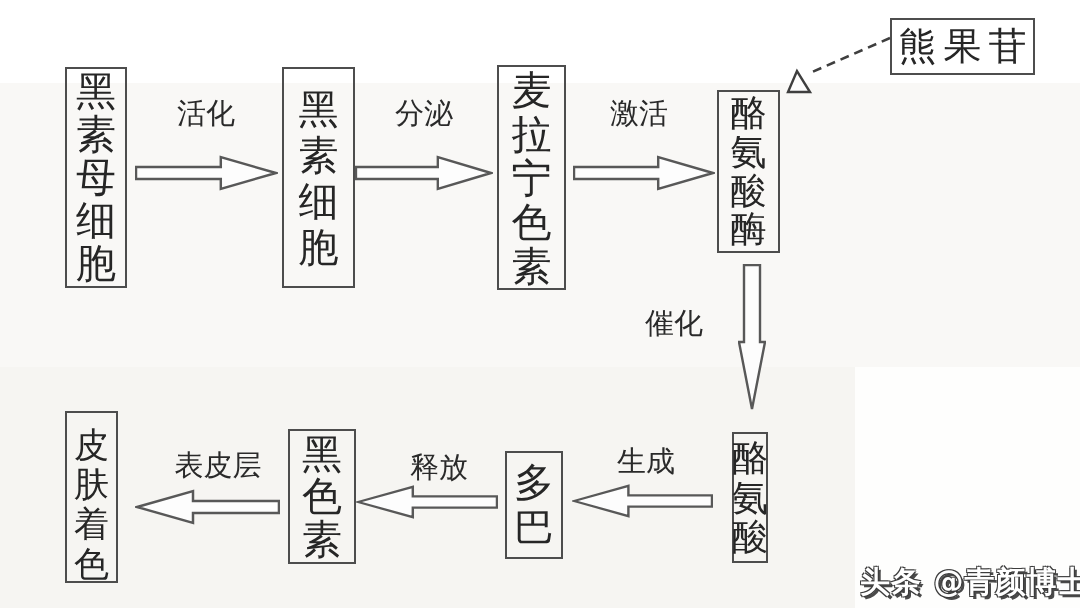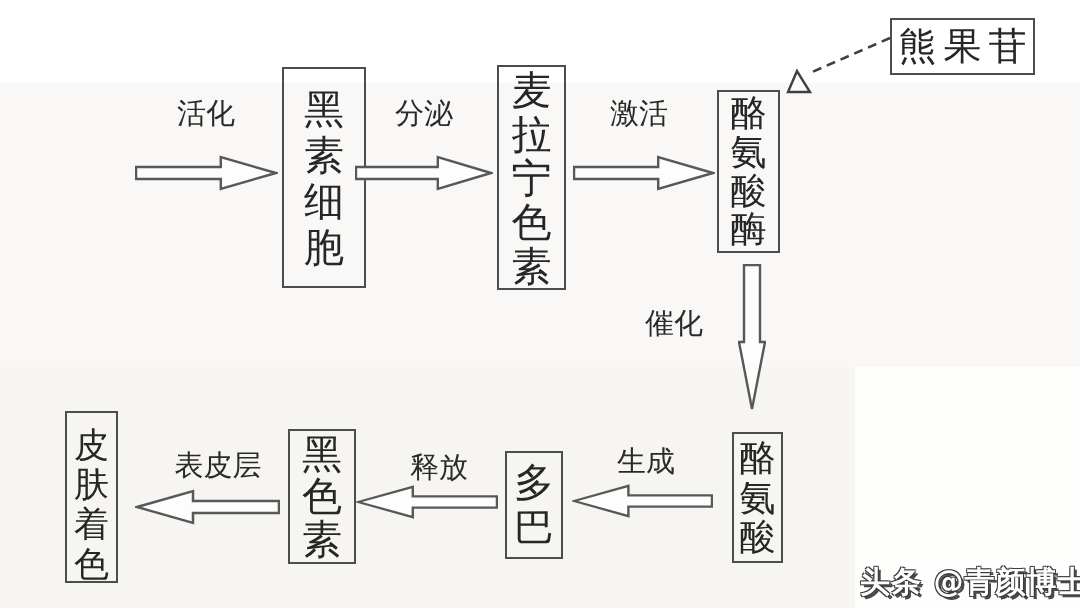--- a/index.html
+++ b/index.html
@@ -28,27 +28,27 @@
   }
   .node .vtxt{
     width:1.05em;
     word-break:break-all;
     line-break:anywhere;
     text-align:center;
   }
   
   .n-melanoblast {left:65px;  top:67px;  width:62px;  height:221px; font-size:40px;}
   .n-melanoblast .vtxt{line-height:1.08;}
-  .n-melanocyte  {left:282px; top:67px;  width:84px;  height:221px; font-size:40px;}
+  .n-melanocyte  {left:282px; top:67px;  width:73px;  height:221px; font-size:40px;}
   .n-melanocyte .vtxt{line-height:1.15;}
   .n-melaninpig  {left:497px; top:65px;  width:69px;  height:225px; font-size:40px;}
   .n-melaninpig .vtxt{line-height:1.1;}
   .n-tyrosinase  {left:717px; top:90px;  width:63px;  height:163px; font-size:36px;}
   .n-tyrosinase .vtxt{line-height:1.07;}
-  .n-tyrosine    {left:732px; top:432px; width:51px;  height:131px; font-size:36px;}
+  .n-tyrosine    {left:732px; top:432px; width:36px;  height:131px; font-size:36px;}
   .n-tyrosine .vtxt{line-height:1.1;}
   .n-dopa        {left:505px; top:451px; width:58px;  height:108px; font-size:40px;}
   .n-dopa .vtxt{line-height:1.12;}
   .n-melanin     {left:288px; top:429px; width:68px;  height:135px; font-size:40px;}
   .n-melanin .vtxt{line-height:1.06;}
   .n-skincolor   {left:65px;  top:411px; width:53px;  height:172px; font-size:35px;}
   .n-skincolor .vtxt{line-height:1.13;margin-top:16px;}
   
   .n-arbutin     {left:890px; top:18px;  width:145px; height:57px;  font-size:38px; letter-spacing:7px;}
   .n-arbutin .htxt{text-indent:7px;white-space:nowrap;}
@@ -101,20 +101,23 @@
 </head>
 <body>
 
 <div class="canvas">
 
   <div class="band-top"></div>
   <div class="band-mid"></div>
   <div class="band-bottom-left"></div>
   <div class="band-bottom-right"></div>
 
+  <div class="node n-melanoblast">
+    <span class="vtxt">黑素母细胞</span>
+  </div>
   <div class="node n-melanocyte">
     <span class="vtxt">黑素细胞</span>
   </div>
   <div class="node n-melaninpig">
     <span class="vtxt">麦拉宁色素</span>
   </div>
   <div class="node n-tyrosinase">
     <span class="vtxt">酪氨酸酶</span>
   </div>
   <div class="node n-arbutin">

